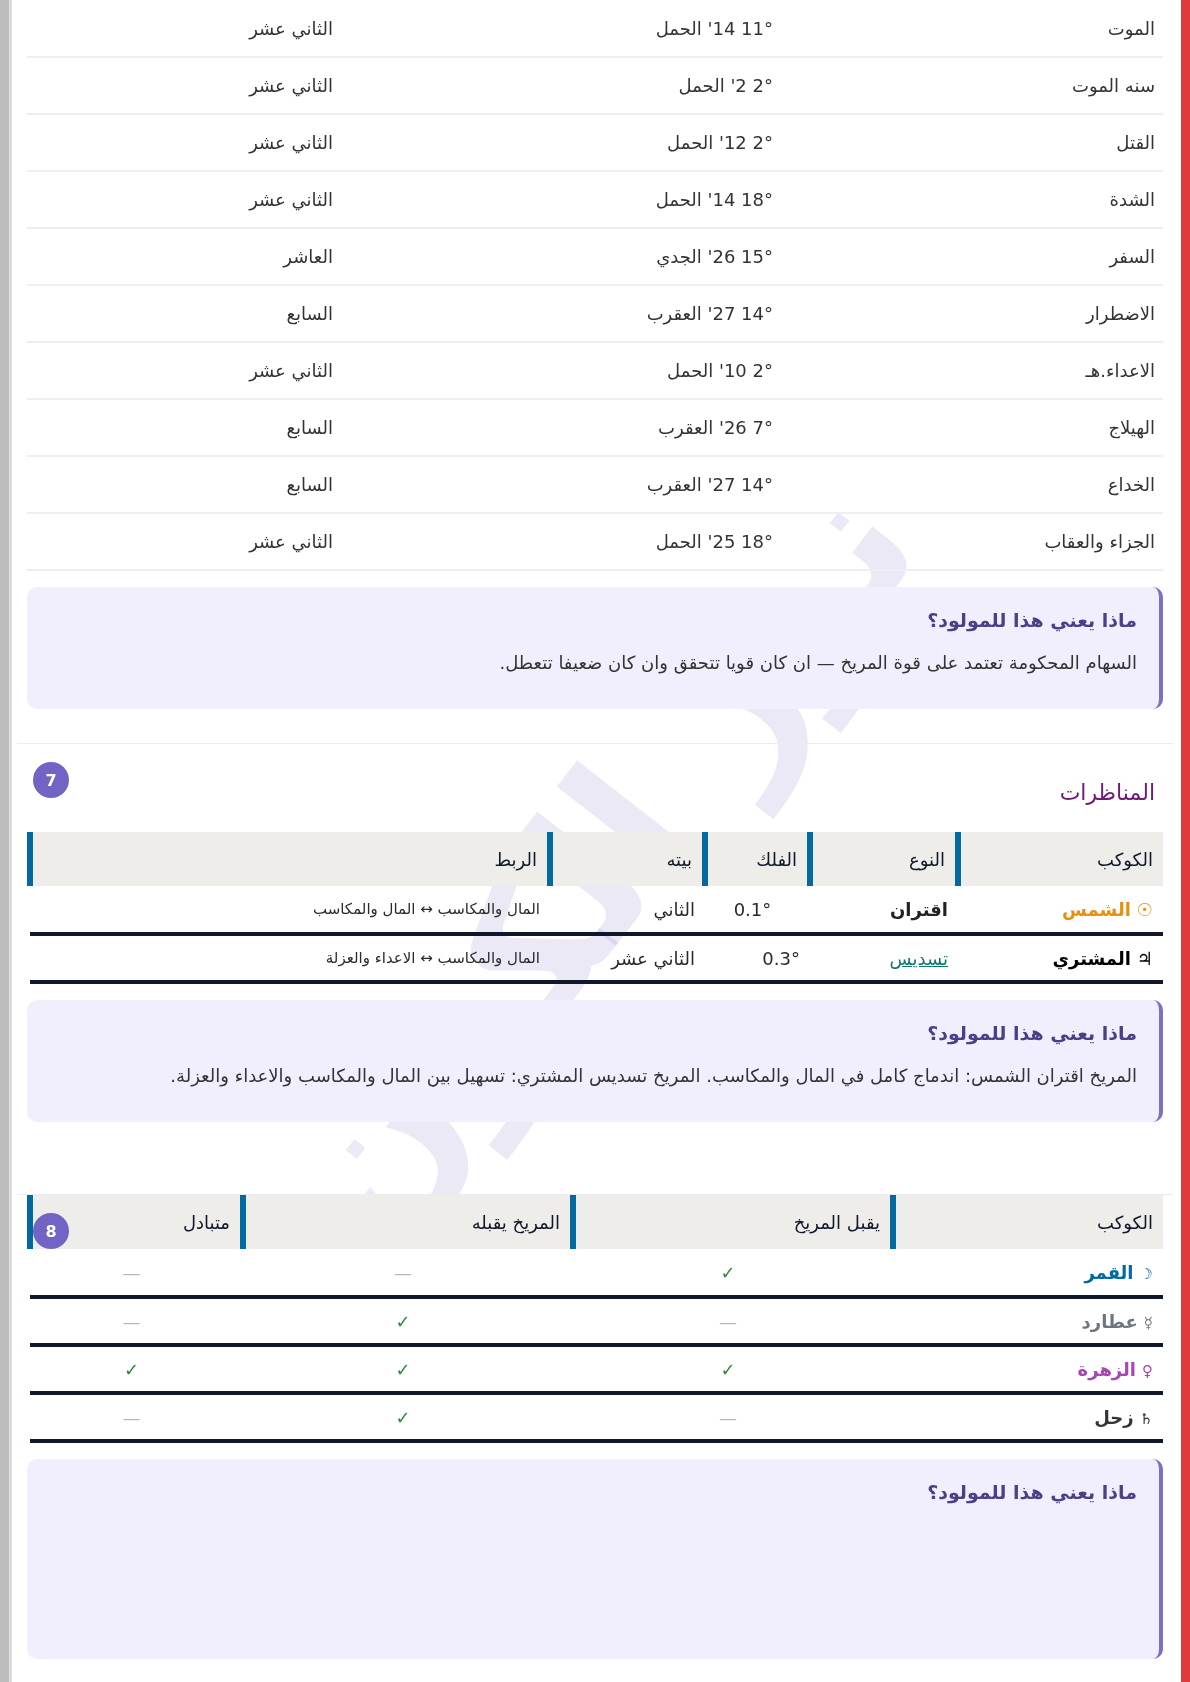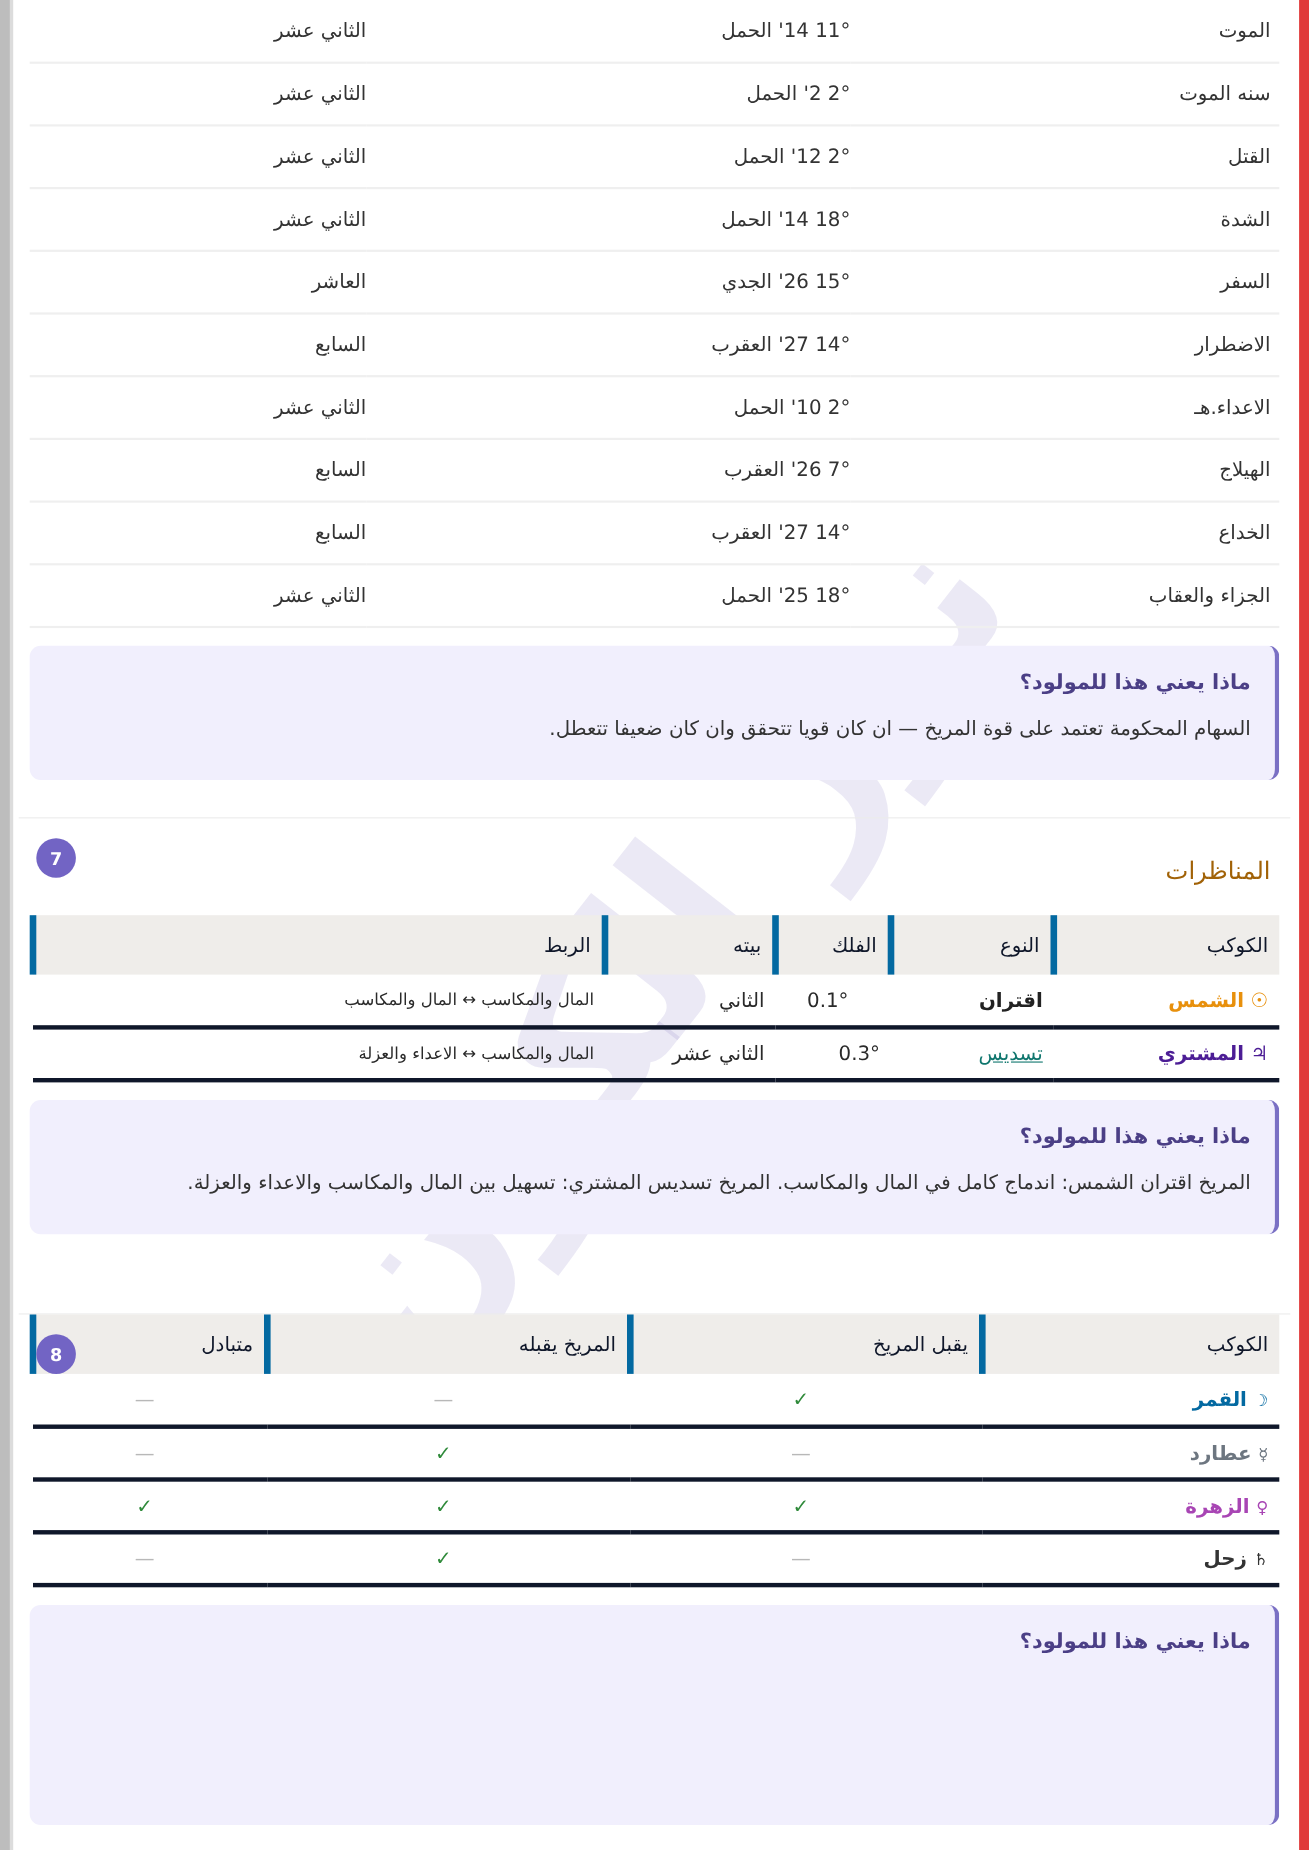--- a/index.html
+++ b/index.html
@@ -23,21 +23,21 @@
     background: #f1effd; border-radius: 10px; border-right: 4px solid #7a70c4;
     padding: 22px 22px 22px 22px; margin-top: 16px;
   }
   .callout-title { font-size: 19px; font-weight: bold; color: #4b3f86; margin-bottom: 18px; }
   .callout-text { font-size: 18px; color: #333; line-height: 1.5; }
   .badge {
     position: absolute; left: 6px; width: 36px; height: 36px; border-radius: 50%;
     background: #7264c4; color: #fff; font-weight: bold; font-size: 16px;
     display: flex; align-items: center; justify-content: center;
   }
-  .section-title { font-size: 22px; color: #a16207; text-align: right; padding-right: 8px; }
+  .section-title { font-size: 22px; color: #701a75; text-align: right; padding-right: 8px; }
   .grid-table th {
     background: #efedea; color: #0f172a; font-weight: normal; font-size: 18px;
     height: 54px; text-align: right; padding-right: 10px; border-left: 6px solid #0369a1;
   }
   .grid-table td { height: 48px; font-size: 18px; border-bottom: 4px solid #0f172a; text-align: right; padding-right: 10px; vertical-align: middle; }
   .muted { color: #b8b8b8; }
   .check { color: #2f8a3a; }
   .watermark {
     position: absolute; left: 330px; top: 650px; width: 520px; height: 420px;
     font-size: 190px; font-weight: bold; color: rgba(120,110,190,0.15);
@@ -131,21 +131,21 @@
         </thead>
         <tbody id="aspects-body">
             <tr>
               <td style="color: rgb(232, 144, 12); font-weight: bold;"><span style="margin-left: 6px; font-weight: normal;">☉</span><span>الشمس</span></td>
               <td style="color: rgb(34, 34, 34); font-weight: bold;">اقتران</td>
               <td style="direction: ltr; text-align: center;">0.1°</td>
               <td>الثاني</td>
               <td style="font-size: 15px;">المال والمكاسب ↔ المال والمكاسب</td>
             </tr>
             <tr>
-              <td style="color: #4c1d95; font-weight: bold;"><span style="margin-left: 6px; font-weight: normal;">♃</span><span>المشتري</span></td>
+              <td style="color: #000000; font-weight: bold;"><span style="margin-left: 6px; font-weight: normal;">♃</span><span>المشتري</span></td>
               <td style="color: #0f766e; text-decoration: underline;">تسديس</td>
               <td style="direction: ltr; text-align: right;">0.3°</td>
               <td>الثاني عشر</td>
               <td style="font-size: 15px;">المال والمكاسب ↔ الاعداء والعزلة</td>
             </tr>
           </tbody>
       </table>
       <div class="callout" style="height:122px;">
         <div class="callout-title">ماذا يعني هذا للمولود؟</div>
         <div class="callout-text">المريخ اقتران الشمس: اندماج كامل في المال والمكاسب. المريخ تسديس المشتري: تسهيل بين المال والمكاسب والاعداء والعزلة.</div>

